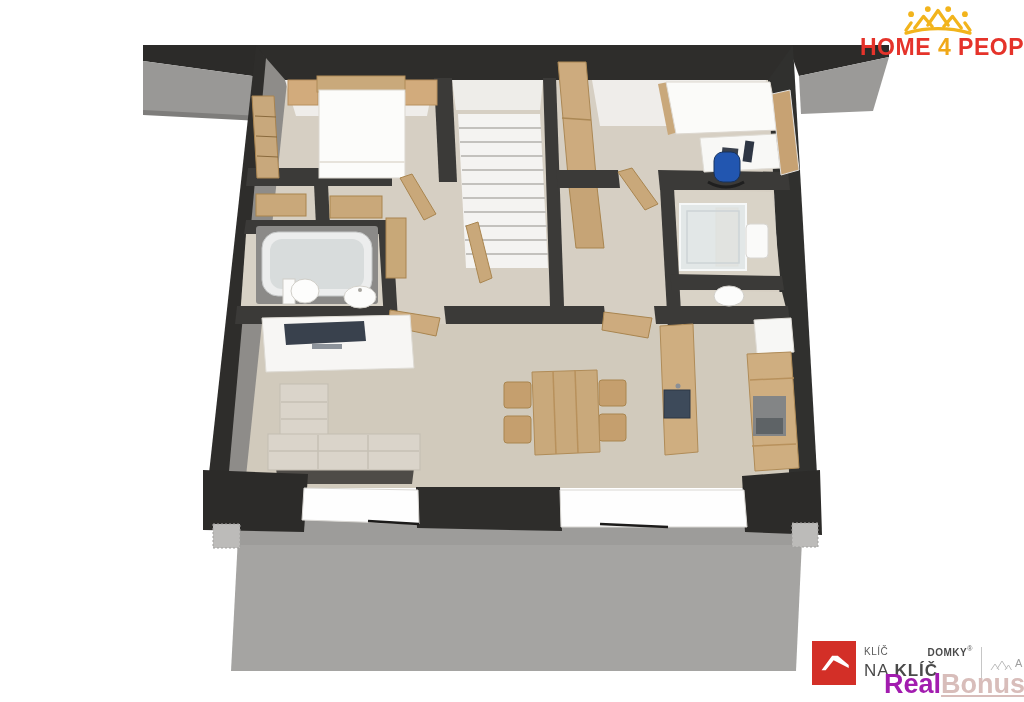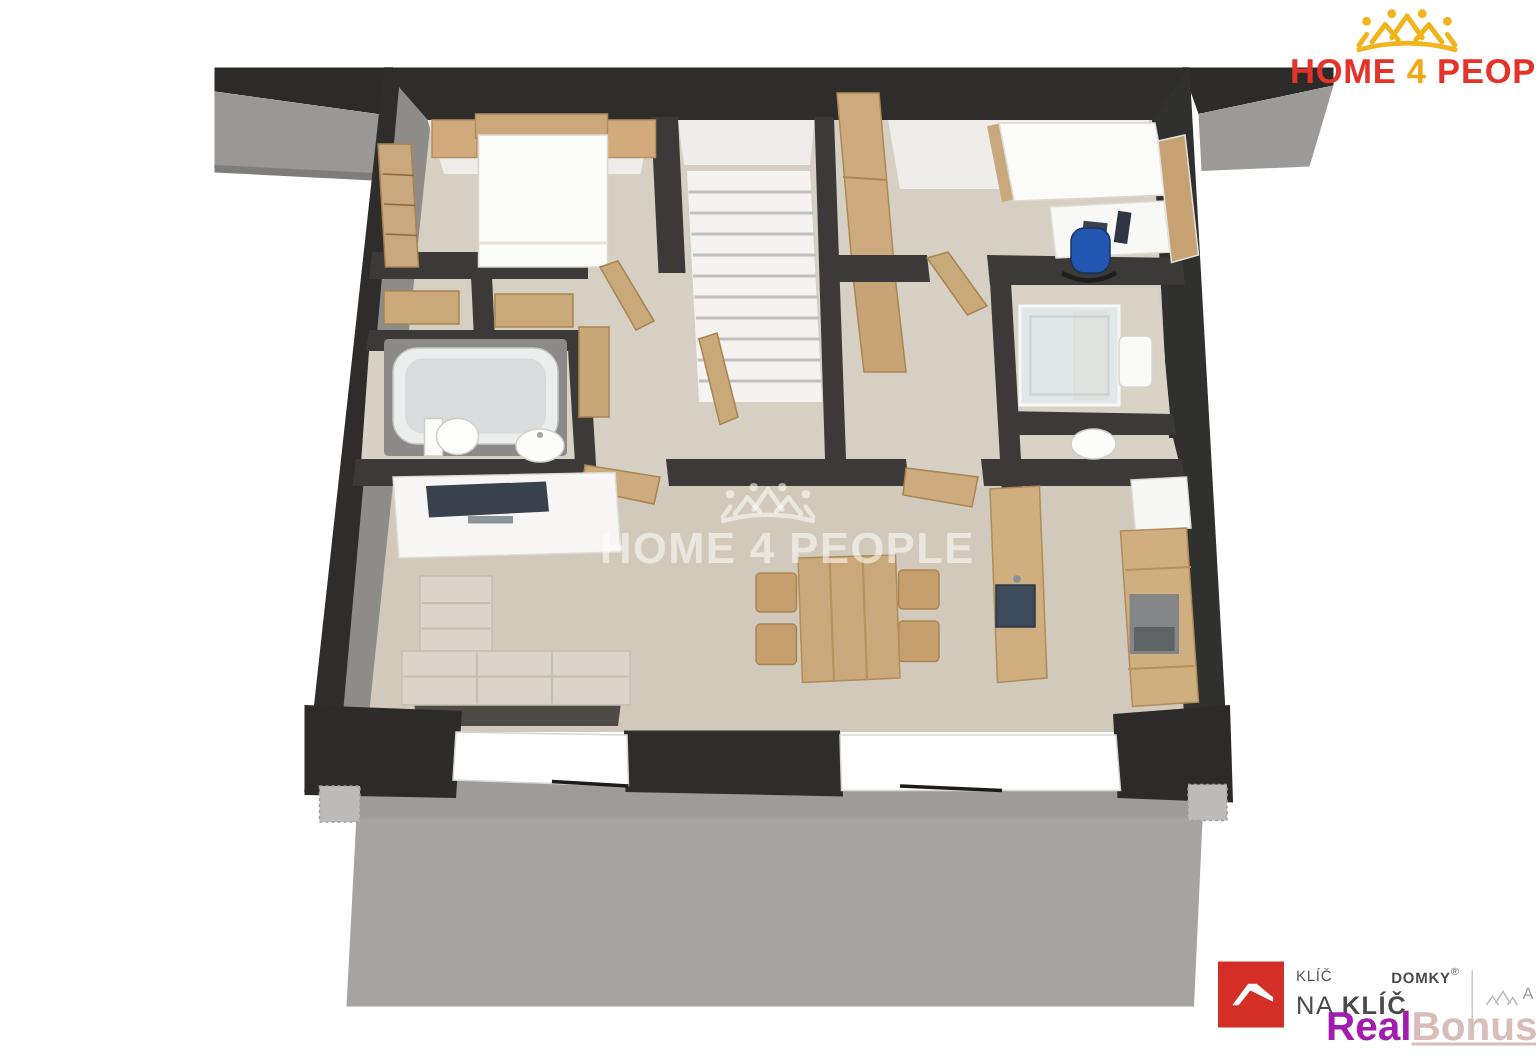--- a/index.html
+++ b/index.html
@@ -246,26 +246,20 @@
     </g>
   </svg>
 
   <div class="header-logo">
     <svg class="crown" width="100" height="32" viewBox="0 0 100 44">
       <use href="#crown-people"></use>
     </svg>
     <div class="title"><span>HOME</span> <span class="gold">4</span> <span>PEOPLE</span></div>
   </div>
 
-  <div class="center-mark">
-    <svg class="crown" width="88" height="30" viewBox="0 0 100 44">
-      <use href="#crown-people"></use>
-    </svg>
-    <div class="wm-text">HOME 4 PEOPLE</div>
-  </div>
 
   <div class="footer-logo">
     <div class="redbox">
       <svg width="34" height="34" viewBox="0 0 90 90">
         <path d="M12,64 L40,26 L55,26 L84,50 L84,58 L44,38 L23,64 Z" fill="#ffffff"></path>
       </svg>
     </div>
     <div>
       <div class="l1"><span>KLÍČ</span> <b>DOMKY</b><span class="sup">®</span></div>
       <div class="l2"><span>NA</span> <b>KLÍČ</b></div>

